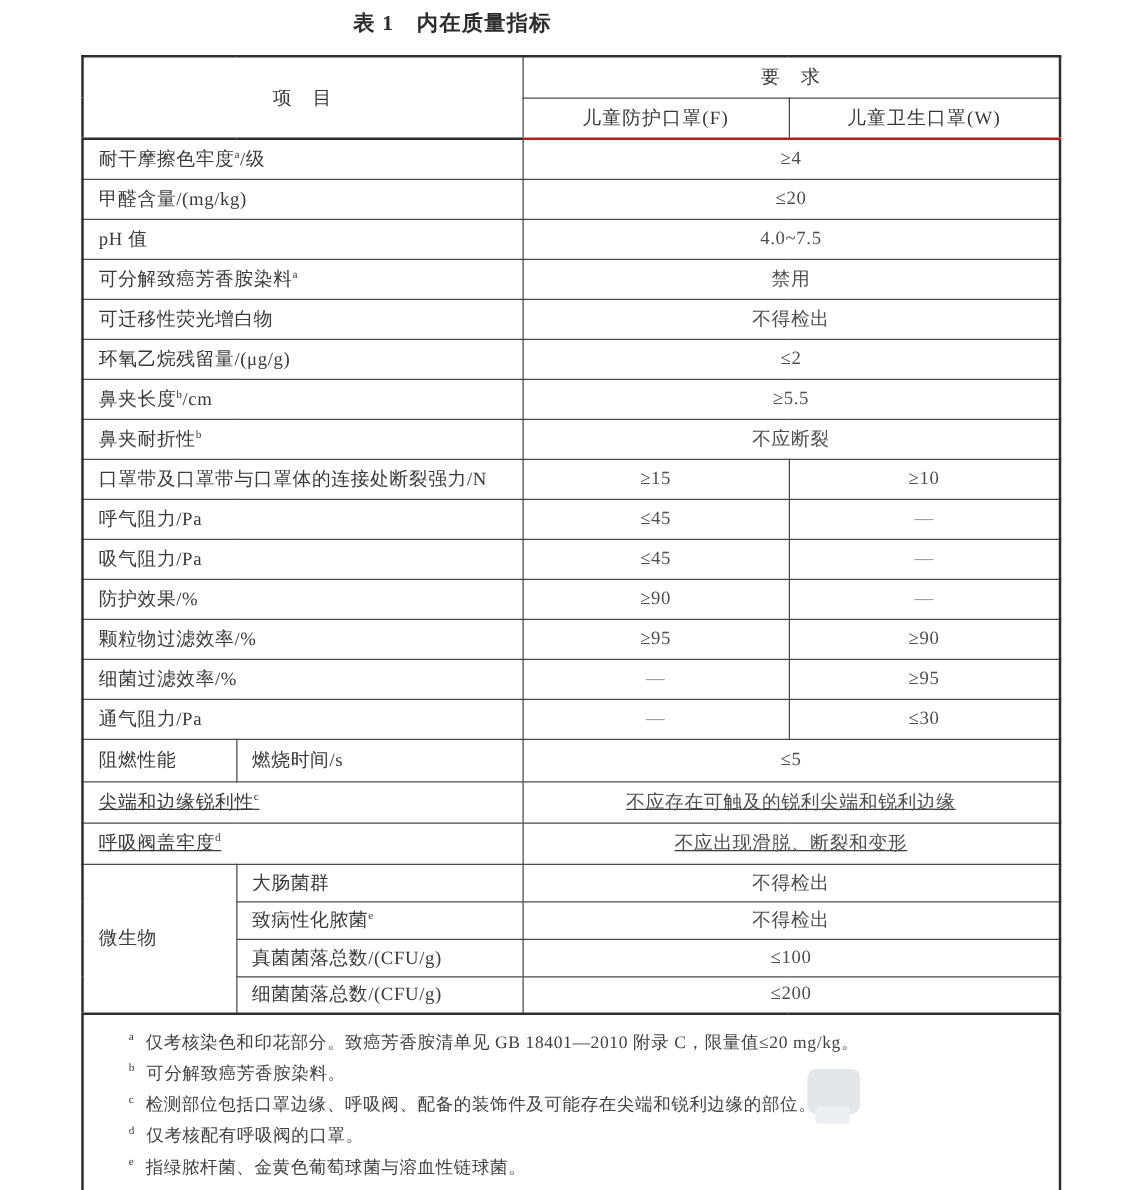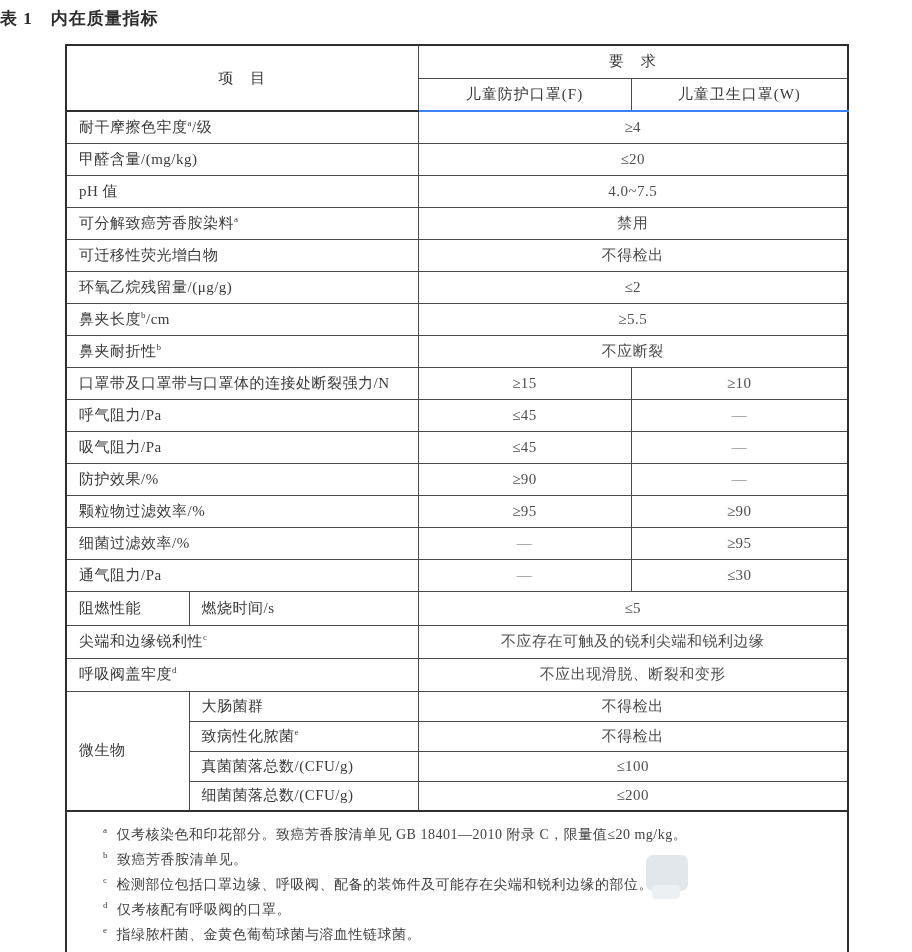--- a/index.html
+++ b/index.html
@@ -2,51 +2,51 @@
 <html><head>
 <meta charset="utf-8">
 <style>
   html,body{margin:0;padding:0;}
   body{
     width:912px;height:952px;position:relative;background:#ffffff;
     font-family:"Liberation Serif","DejaVu Serif",serif;
     color:#3a3a3a;overflow:hidden;
   }
   .title{
-    position:absolute;top:7px;left:0;width:724px;
+    position:absolute;top:7px;left:0;width:724px;text-align:center;
     font-size:17px;font-weight:bold;letter-spacing:1px;color:#2d2d2d;
   }
   .wm{
     position:absolute;left:646px;top:855px;width:42px;height:36px;
     background:#e2e7ec;border-radius:7px;z-index:0;
   }
   .wm .wm2{
     position:absolute;left:6px;top:30px;width:28px;height:14px;
     background:#edf0f3;border-radius:4px;
   }
   .tbl-wrap{position:absolute;left:65px;top:44px;z-index:1;}
   table{
     border-collapse:collapse;table-layout:fixed;width:782px;
     border:2px solid #2e2e2e;
   }
   td{
     border:1px solid #4a4a4a;padding:0;font-size:15px;
     vertical-align:middle;background:transparent;
   }
   .hdr{text-align:center;letter-spacing:1px;color:#383838;}
-  .hdr-sub{border-bottom:2px solid #3b82f6;}
+  .hdr-sub{border-bottom:2px solid #b91c1c;}
   .item-head{border-bottom:2px solid #2e2e2e;margin-left:16px;}
   .lbl{text-align:left;padding-left:12px;letter-spacing:0.5px;color:#3a3a3a;}
   .val{text-align:center;color:#4e4e4e;letter-spacing:0.5px;}
   .dim{color:#8f8f8f;}
   .grp{vertical-align:middle;}
   sup{font-size:9px;line-height:0;color:#3a3a3a;}
   tr.h1{height:33px;} tr.h2{height:33px;}
   tr.std{height:32px;margin-left:20px;} tr.tall{height:34px;}
-  tr.mid{height:33px;} tr.micro{height:30px;}
+  tr.mid{height:33px;text-decoration:underline;} tr.micro{height:30px;}
   .fn-cell{
     border-top:2px solid #2e2e2e;vertical-align:top;
     padding:10px 18px 6px 36px;height:117px;
   }
   .fn-line{line-height:25px;font-size:14px;color:#414141;letter-spacing:0.5px;}
   .fn-m{margin-right:9px;font-size:9px;}
 </style>
 </head>
 <body>
 
@@ -172,21 +172,21 @@
     <td class="val" colspan="2">≤100</td>
   </tr>
   <tr class="micro">
     <td class="lbl">细菌菌落总数/(CFU/g)</td>
     <td class="val" colspan="2">≤200</td>
   </tr>
 
   <tr>
     <td class="fn-cell" colspan="4">
       <div class="fn-line"><sup class="fn-m">a</sup><span>仅考核染色和印花部分。致癌芳香胺清单见 GB 18401—2010 附录 C，限量值≤20 mg/kg。</span></div>
-      <div class="fn-line"><sup class="fn-m">b</sup><span>致癌芳香胺清单见。</span></div>
+      <div class="fn-line"><sup class="fn-m">b</sup><span>可分解致癌芳香胺染料。</span></div>
       <div class="fn-line"><sup class="fn-m">c</sup><span>检测部位包括口罩边缘、呼吸阀、配备的装饰件及可能存在尖端和锐利边缘的部位。</span></div>
       <div class="fn-line"><sup class="fn-m">d</sup><span>仅考核配有呼吸阀的口罩。</span></div>
       <div class="fn-line"><sup class="fn-m">e</sup><span>指绿脓杆菌、金黄色葡萄球菌与溶血性链球菌。</span></div>
     </td>
   </tr>
 </tbody>
     </table>
 </div>
 
 </body></html>

